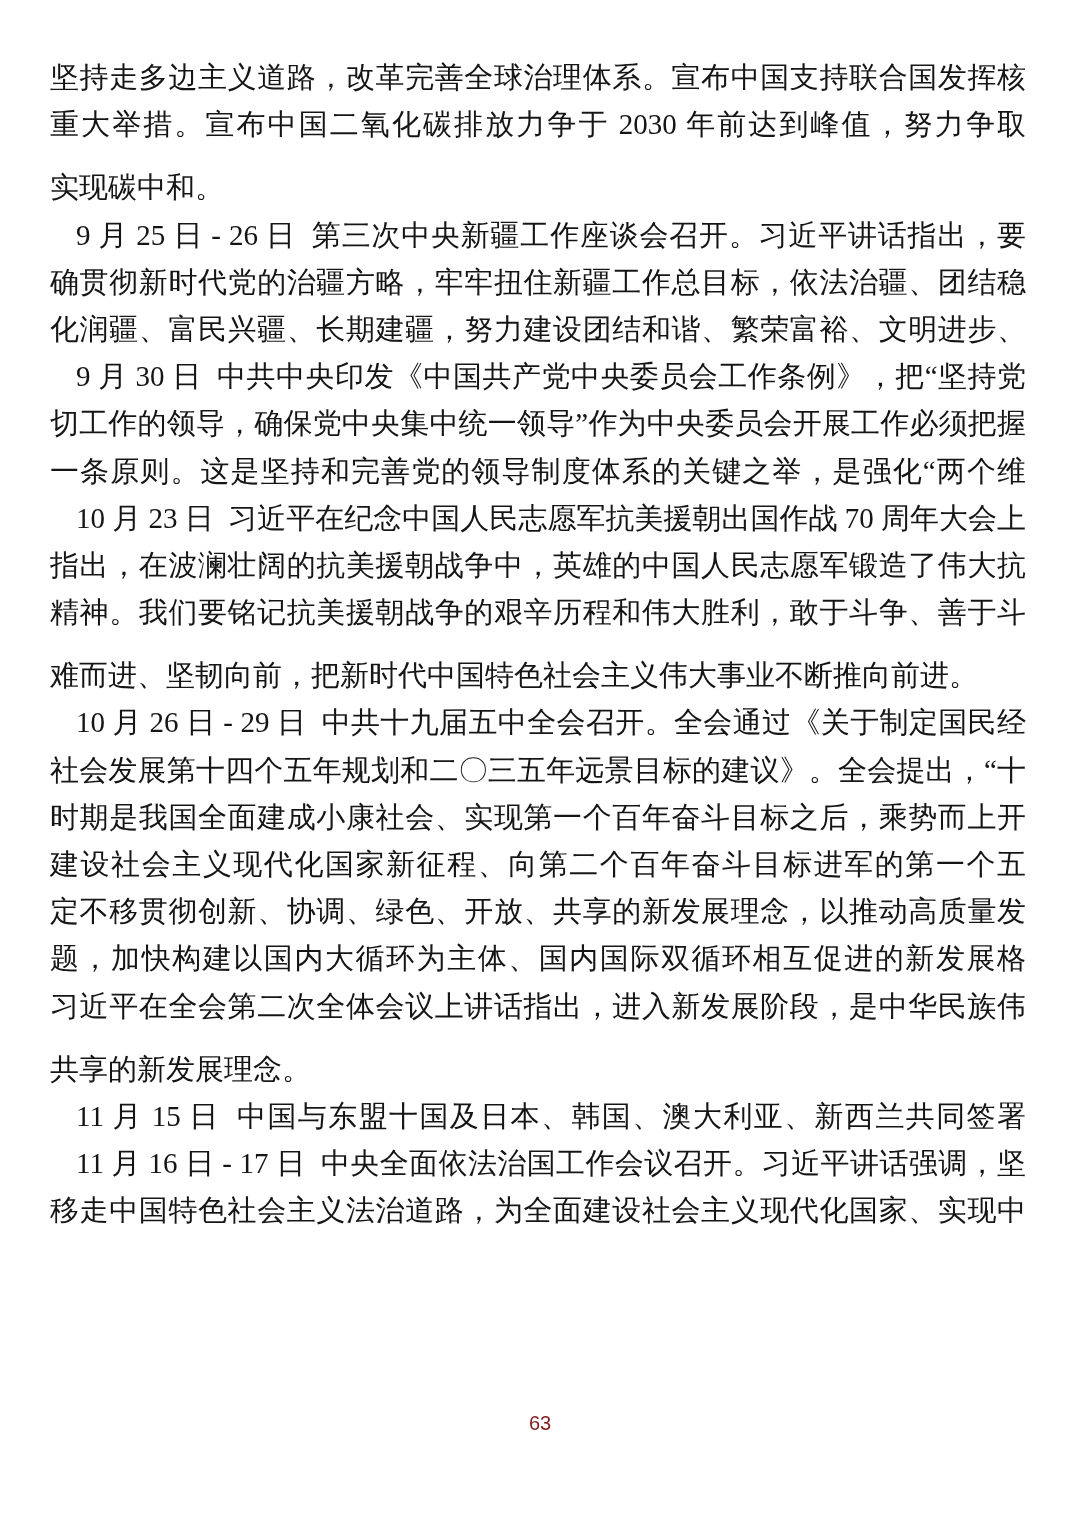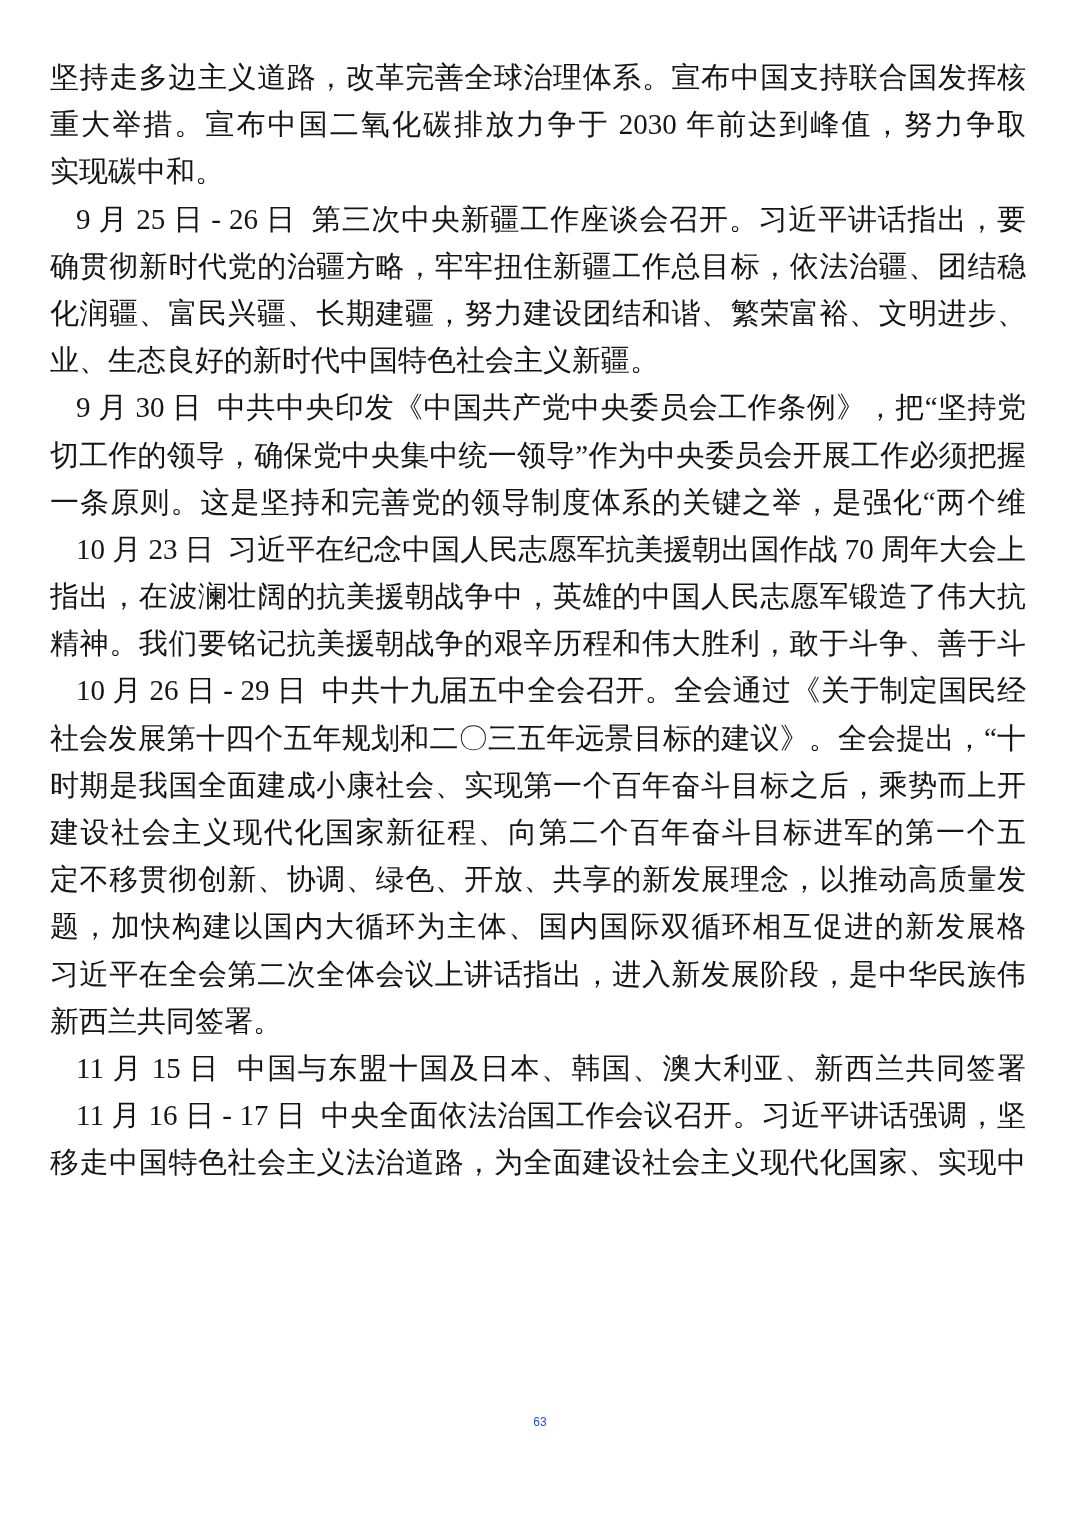--- a/index.html
+++ b/index.html
@@ -31,63 +31,64 @@
     line-height: 47.2px;
     height: 47.2px;
     overflow: hidden;
     white-space: pre-wrap;
     text-align: justify;
     text-align-last: justify;
   }
   .line.para-end {
     text-align: left;
     text-align-last: left;
+    margin-top: 16px;
   }
   .line.indent {
     text-indent: 26px;
   }
   .footer {
     position: absolute;
     top: 1412px;
     left: 0;
     width: 1080px;
     text-align: center;
   }
   .page-number {
     font-family: "Liberation Sans", "DejaVu Sans", sans-serif;
-    font-size: 12px;
-    color: #1d4ed8;
+    font-size: 20px;
+    color: #7f1d1d;
   }
 </style>
 </head>
 <body>
 
 <div class="page">
   <div class="text-block" id="text-block">
       <div class="line">坚持走多边主义道路，改革完善全球治理体系。宣布中国支持联合国发挥核心作用</div>
       <div class="line">重大举措。宣布中国二氧化碳排放力争于 2030 年前达到峰值，努力争取 2060 年前</div>
       <div class="line para-end">实现碳中和。</div>
       <div class="line indent">9 月 25 日 - 26 日  第三次中央新疆工作座谈会召开。习近平讲话指出，要完整准</div>
       <div class="line">确贯彻新时代党的治疆方略，牢牢扭住新疆工作总目标，依法治疆、团结稳疆、文</div>
       <div class="line">化润疆、富民兴疆、长期建疆，努力建设团结和谐、繁荣富裕、文明进步、安居乐</div>
-      <div class="line para-end">业、生态良好的新时代中国特色社会主义新疆。</div>
       <div class="line indent">9 月 30 日  中共中央印发《中国共产党中央委员会工作条例》，把“坚持党对一</div>
       <div class="line">切工作的领导，确保党中央集中统一领导”作为中央委员会开展工作必须把握的第</div>
       <div class="line">一条原则。这是坚持和完善党的领导制度体系的关键之举，是强化“两个维护”制</div>
       <div class="line indent">10 月 23 日  习近平在纪念中国人民志愿军抗美援朝出国作战 70 周年大会上讲话</div>
       <div class="line">指出，在波澜壮阔的抗美援朝战争中，英雄的中国人民志愿军锻造了伟大抗美援朝</div>
       <div class="line">精神。我们要铭记抗美援朝战争的艰辛历程和伟大胜利，敢于斗争、善于斗争，知</div>
+      <div class="line para-end">难而进、坚韧向前，把新时代中国特色社会主义伟大事业不断推向前进。</div>
       <div class="line indent">10 月 26 日 - 29 日  中共十九届五中全会召开。全会通过《关于制定国民经济和</div>
       <div class="line">社会发展第十四个五年规划和二〇三五年远景目标的建议》。全会提出，“十四五”</div>
       <div class="line">时期是我国全面建成小康社会、实现第一个百年奋斗目标之后，乘势而上开启全面</div>
       <div class="line">建设社会主义现代化国家新征程、向第二个百年奋斗目标进军的第一个五年。要坚</div>
       <div class="line">定不移贯彻创新、协调、绿色、开放、共享的新发展理念，以推动高质量发展为主</div>
       <div class="line">题，加快构建以国内大循环为主体、国内国际双循环相互促进的新发展格局。29 日，</div>
       <div class="line">习近平在全会第二次全体会议上讲话指出，进入新发展阶段，是中华民族伟大复兴</div>
-      <div class="line para-end">新西兰共同签署。</div>
+      <div class="line para-end">共享的新发展理念。</div>
       <div class="line indent">11 月 15 日  中国与东盟十国及日本、韩国、澳大利亚、新西兰共同签署《区域</div>
       <div class="line indent">11 月 16 日 - 17 日  中央全面依法治国工作会议召开。习近平讲话强调，坚定不</div>
       <div class="line">移走中国特色社会主义法治道路，为全面建设社会主义现代化国家、实现中华民族</div>
     </div>
   <div class="footer">
     <span class="page-number">63</span>
   </div>
 </div>
 
 </body></html>

